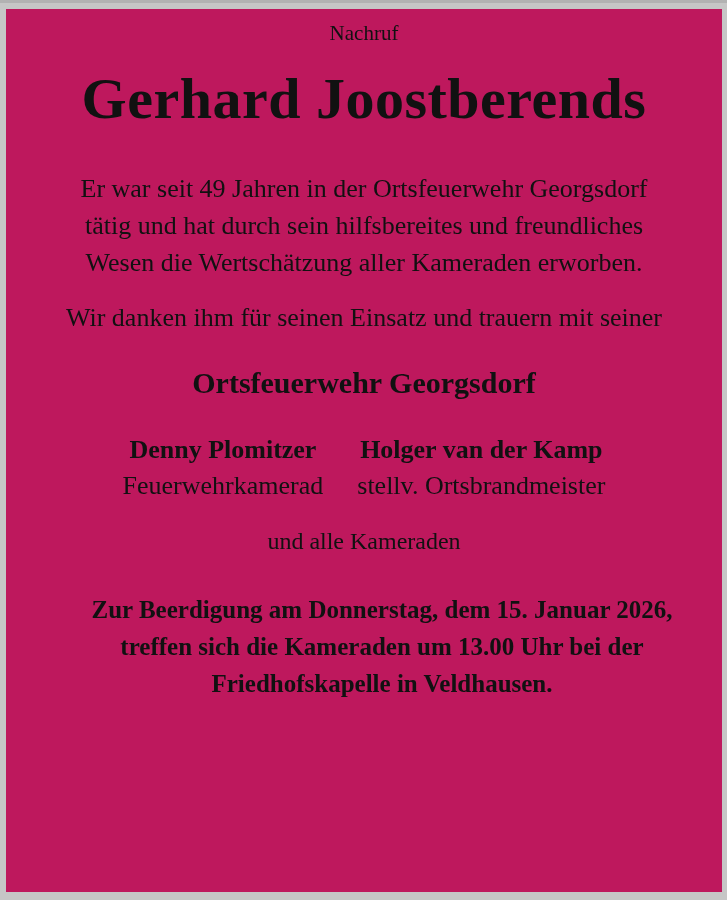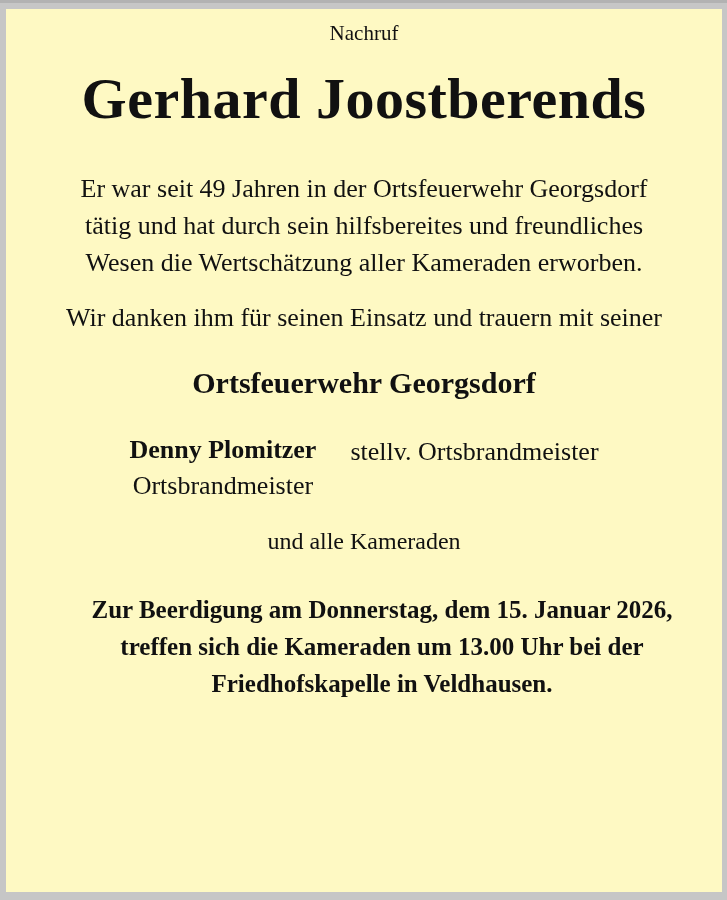--- a/index.html
+++ b/index.html
@@ -16,21 +16,21 @@
     top: 0; left: 0; right: 0;
     height: 3px;
     background: #b2b2b2;
   }
   .card {
     position: absolute;
     top: 9px;
     left: 6px;
     right: 5px;
     bottom: 8px;
-    background: #fef9c3;
+    background: #be185d;
     color: #111111;
     text-align: center;
     box-sizing: border-box;
     padding-top: 11px;
   }
   .notice-type {
     font-size: 21px;
     line-height: 26px;
   }
   .intro-line {
@@ -113,23 +113,24 @@
 
   <div class="body-par second">
     <div>Wir danken ihm für seinen Einsatz und trauern mit seiner</div>
   </div>
 
   <div class="organization">Ortsfeuerwehr Georgsdorf</div>
 
   <div class="signatories">
     <div class="signatory">
       <div class="sig-name">Denny Plomitzer</div>
-      <div class="sig-title">Ortsbrandmeister</div>
+      <div class="sig-title">Feuerwehrkamerad</div>
     </div>
     <div class="signatory">
+      <div class="sig-name">Holger van der Kamp</div>
       <div class="sig-title">stellv. Ortsbrandmeister</div>
     </div>
   </div>
 
   <div class="closing-line">und alle Kameraden</div>
 
   <div class="funeral">
     <div>Zur Beerdigung am Donnerstag, dem 15. Januar 2026,</div>
     <div>treffen sich die Kameraden um 13.00 Uhr bei der</div>
     <div>Friedhofskapelle in Veldhausen.</div>

